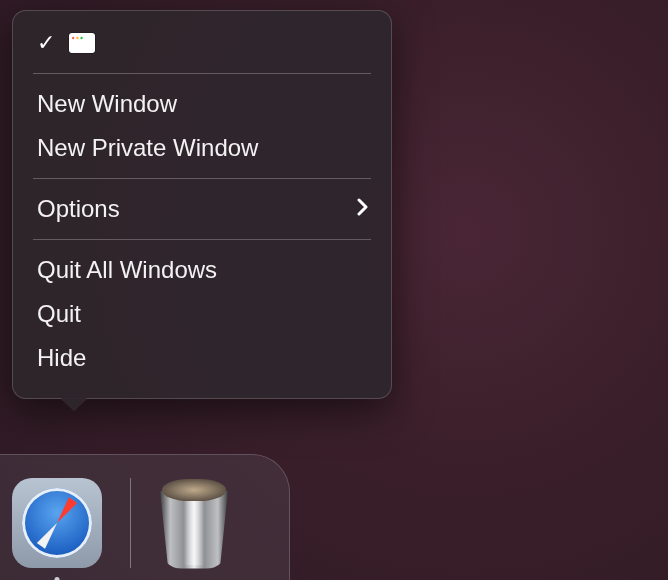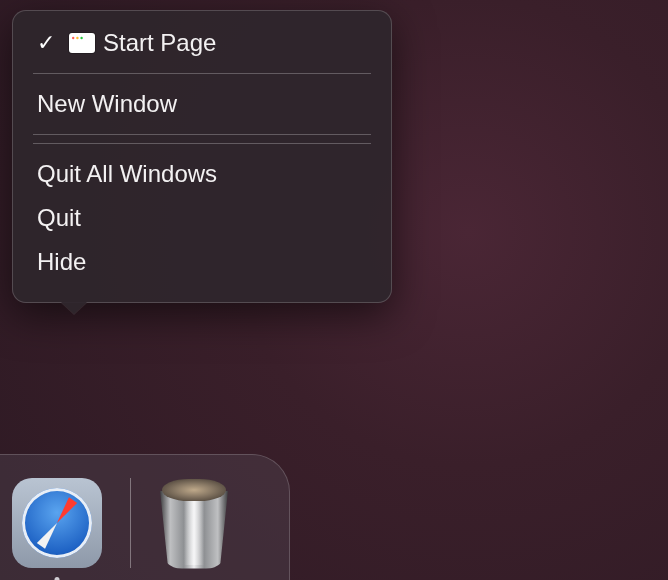--- a/index.html
+++ b/index.html
@@ -171,31 +171,41 @@
 
 <div class="menu">
 
   <div class="menu-item">
     <span class="left-slot">
       <span class="check">✓</span>
     </span>
     <span class="icon-slot">
       <span class="win-ico"></span>
     </span>
-    <span>Start Page</span>
   </div>
 
   <div class="menu-sep"></div>
 
   <div class="menu-item indent">
     <span>New Window</span>
   </div>
+  <div class="menu-item indent">
+    <span>New Private Window</span>
+  </div>
 
   <div class="menu-sep"></div>
 
+  <div class="menu-item indent">
+    <span>Options</span>
+    <span class="chev">
+      <svg width="12" height="18" viewBox="0 0 12 18">
+          <path d="M2 2 L9 9 L2 16" stroke="#fff" stroke-width="3" fill="none" stroke-linecap="round" stroke-linejoin="round"></path>
+        </svg>
+    </span>
+  </div>
 
   <div class="menu-sep"></div>
 
   <div class="menu-item indent">
     <span>Quit All Windows</span>
   </div>
   <div class="menu-item indent">
     <span>Quit</span>
   </div>
   <div class="menu-item indent">

